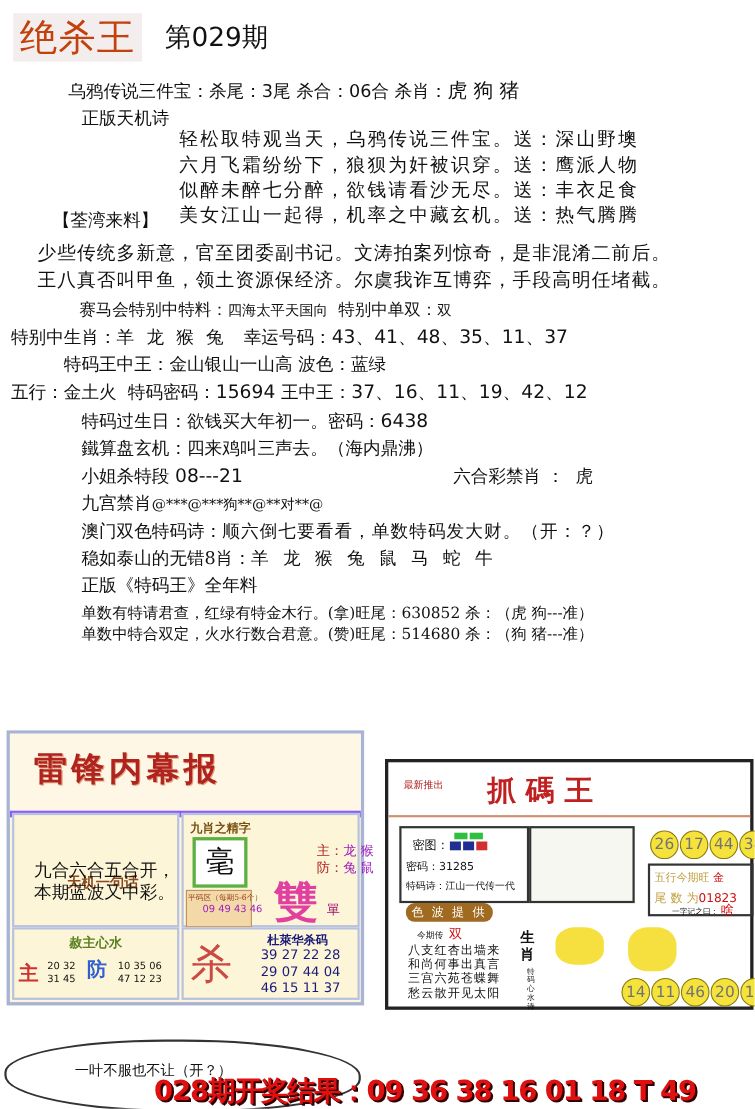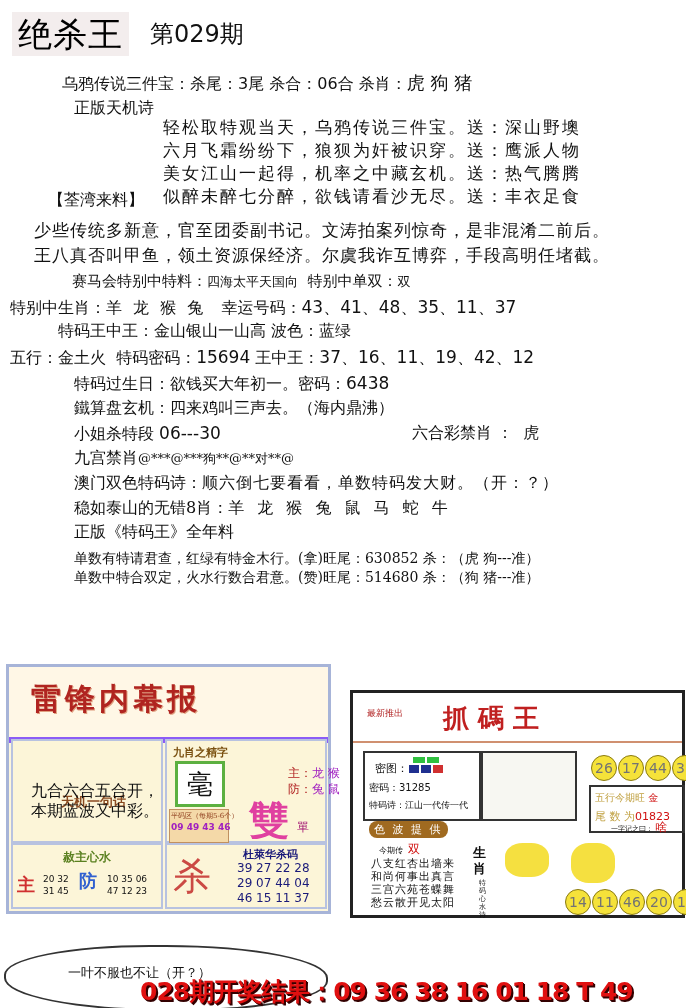--- a/index.html
+++ b/index.html
@@ -1,19 +1,19 @@
 <!DOCTYPE html>
 <html><head>
 <meta charset="utf-8">
 <style>
   html, body { margin:0; padding:0; }
   body { width:686px; height:1008px; background:#ffffff; position:relative; overflow:hidden;
          font-family:"DejaVu Serif", serif; color:#111; }
   .abs { position:absolute; white-space:nowrap; }
-  .title { left:12px; top:12px; font-size:34px; color:#000000; background:#f3eded; padding:0 6px;
+  .title { left:12px; top:12px; font-size:34px; color:#c2410c; background:#f3eded; padding:0 6px;
            font-family:"DejaVu Serif", serif; letter-spacing:1px; line-height:44px; }
   .issue { left:150px; top:18px; font-size:24px; font-family:"DejaVu Sans", sans-serif; color:#111; }
   .t16 { font-size:16px; line-height:22px; }
   .t17 { font-size:17px; line-height:24px; }
   .t15 { font-size:15px; line-height:22px; }
   .t14 { font-size:14px; line-height:20px; }
   .sans { font-family:"DejaVu Sans", sans-serif; }
   .poem { left:163px; top:116px; font-size:17px; line-height:23px; letter-spacing:2px; }
   .bracket { left:48px; top:190px; font-size:16px; }
   .panel-l { position:absolute; left:6px; top:664px; width:325px; height:250px; background:#fdf6dc;
@@ -46,22 +46,22 @@
 <div class="abs t16" style="left:62px;top:72px;">
   <span>乌鸦传说三件宝：杀尾：</span><span class="sans">3尾</span>
   <span>杀合：</span><span class="sans">06合</span>
   <span>杀肖：</span><span style="font-size:18px;">虎 狗 猪</span>
 </div>
 <div class="abs t16" style="left:74px;top:97px;">正版天机诗</div>
 
 <div class="abs poem">
   <div>轻松取特观当天，乌鸦传说三件宝。送：深山野墺</div>
   <div>六月飞霜纷纷下，狼狈为奸被识穿。送：鹰派人物</div>
+  <div>似醉未醉七分醉，欲钱请看沙无尽。送：丰衣足食</div>
   <div>美女江山一起得，机率之中藏玄机。送：热气腾腾</div>
-  <div>似醉未醉七分醉，欲钱请看沙无尽。送：丰衣足食</div>
 </div>
 
 <div class="abs bracket">【荃湾来料】</div>
 <div class="abs t17" style="left:34px;top:218px;letter-spacing:1px;">少些传统多新意，官至团委副书记。文涛拍案列惊奇，是非混淆二前后。</div>
 <div class="abs t17" style="left:34px;top:243px;letter-spacing:1px;">王八真否叫甲鱼，领土资源保经济。尔虞我诈互博弈，手段高明任堵截。</div>
 
 <div class="abs t15" style="left:72px;top:270px;">
   <span>赛马会特别中特料：</span><span style="font-size:13px;">四海太平天国向</span>&nbsp;
   <span>特别中单双：</span><span style="font-size:13px;">双</span>
 </div>
@@ -78,21 +78,21 @@
   <span>特码密码：</span><span class="sans" style="font-size:17px;">15694</span>
   <span>王中王：</span><span class="sans" style="font-size:17px;">37、16、11、19、42、12</span>
 </div>
 <div class="abs t16" style="left:74px;top:372px;">
   <span>特码过生日：</span><span>欲钱买大年初一。</span><span>密码：</span><span class="sans" style="font-size:17px;">6438</span>
 </div>
 <div class="abs t16" style="left:74px;top:397px;">
   <span>鐵算盘玄机：</span><span>四来鸡叫三声去。（海内鼎沸）</span>
 </div>
 <div class="abs t16" style="left:74px;top:422px;">
-  <span>小姐杀特段</span>&nbsp;<span class="sans" style="font-size:17px;">06---30</span>
+  <span>小姐杀特段</span>&nbsp;<span class="sans" style="font-size:17px;">08---21</span>
 </div>
 <div class="abs t16" style="left:412px;top:422px;">
   <span>六合彩禁肖 ：</span>&nbsp;&nbsp;<span>虎</span>
 </div>
 <div class="abs t16" style="left:74px;top:447px;">
   <span>九宫禁肖</span><span style="font-size:13px;">@***@***狗**@**对**@</span>
 </div>
 <div class="abs t16" style="left:74px;top:472px;">
   <span>澳门双色特码诗：</span><span style="letter-spacing:1px;">顺六倒七要看看，单数特码发大财。（开：？）</span>
 </div>
@@ -116,21 +116,21 @@
   </div>
   <div class="cell" style="left:156px;top:72px;width:162px;height:104px;">
     <div class="abs" style="left:6px;top:4px;font-size:11px;color:#7a5010;font-weight:bold;">九肖之精字</div>
     <div class="abs" style="left:8px;top:20px;width:44px;height:40px;border:3px solid #5cb040;background:#fff;font-size:26px;text-align:center;line-height:40px;">毫</div>
     <div class="abs purple" style="left:88px;top:24px;font-size:12px;line-height:16px;margin-left:33px;">
       <div><span style="color:#b02020;">主：</span><span>龙 猴</span></div>
       <div><span style="color:#b02020;">防：</span><span>兔 鼠</span></div>
     </div>
     <div class="abs" style="left:2px;top:68px;width:58px;height:32px;background:#f4d9a8;border:1px solid #c09060;">
       <div style="font-size:7px;color:#904020;padding:1px;text-align:center;">平码区（每期5-6个）</div>
-      <div class="purple sans" style="font-size:9px;padding-left:1px;font-weight:bold;">09 49 43 46</div>
+      <div class="purple sans" style="font-size:9px;padding-left:14px;">09 49 43 46</div>
     </div>
     <div class="abs" style="left:82px;top:52px;font-size:40px;color:#e040a0;font-weight:bold;">雙</div>
     <div class="abs" style="left:130px;top:78px;font-size:12px;color:#a01070;">單</div>
   </div>
   <div class="cell" style="left:2px;top:176px;width:152px;height:66px;">
     <div class="abs" style="left:50px;top:4px;font-size:12px;color:#5a8020;font-weight:bold;">赦主心水</div>
     <div class="abs" style="left:4px;top:28px;font-size:18px;color:#d03030;font-weight:bold;">主</div>
     <div class="abs sans" style="left:30px;top:28px;font-size:9px;line-height:12px;">
       <div>20 32</div>
         <div>31 45</div>

